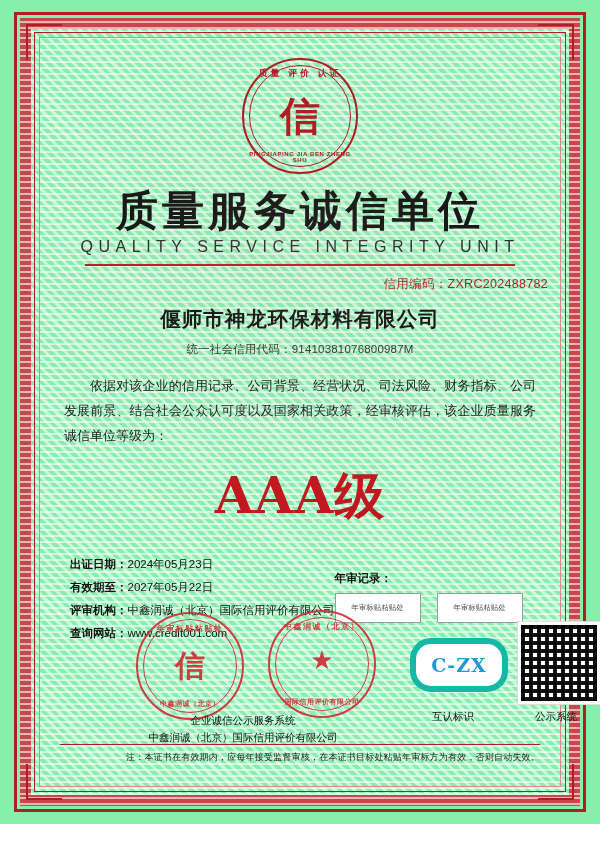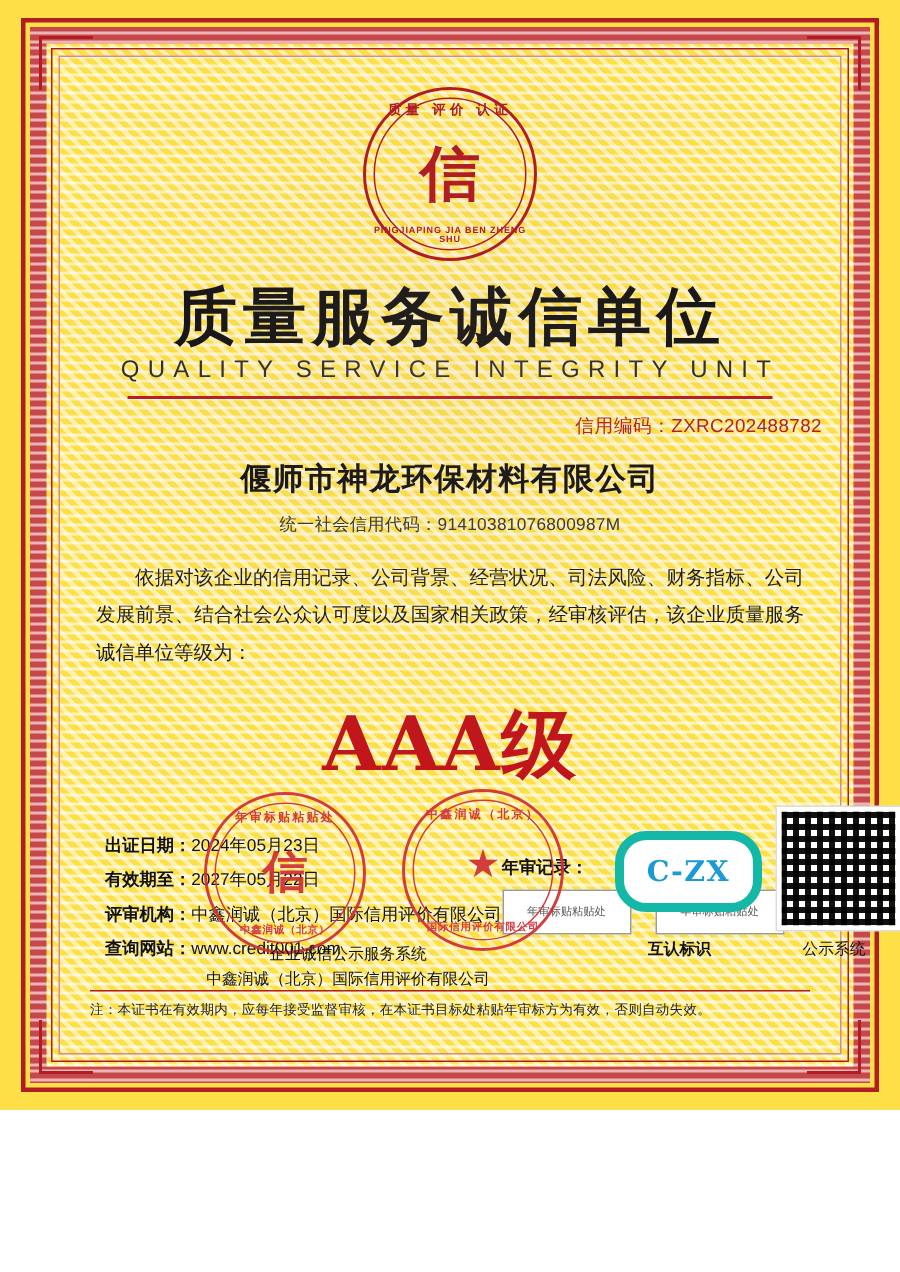--- a/index.html
+++ b/index.html
@@ -11,22 +11,22 @@
     width: 600px;
     height: 848px;
     font-family: "Liberation Sans", sans-serif;
     overflow: hidden;
   }
 
   
   .certificate {
     position: relative;
     width: 600px;
-    height: 740px;
-    background: #fde047;
+    height: 824px;
+    background: #86efac;
     box-sizing: border-box;
   }
 
   .border-outer {
     position: absolute;
     left: 14px;
     top: 12px;
     right: 14px;
     bottom: 12px;
     border: 3px solid #b01e24;
@@ -332,21 +332,21 @@
     left: 50%; top: 46%;
     transform: translate(-50%, -50%);
     font-size: 26px;
     color: #cf2f35;
   }
   .seal-1 { left: 78px; top: 4px; }
   .seal-2 { left: 210px; top: 2px; }
 
   .seal-caption {
     position: absolute;
-    left: 44px;
+    left: 55px;
     top: 104px;
     width: 260px;
     text-align: center;
     font-size: 10.5px;
     color: #111111;
     line-height: 1.6;
   }
 
   .logo-cezx {
     position: absolute;
@@ -380,42 +380,41 @@
     outline: 1px solid #ddd;
   }
   .label-mutual {
     position: absolute;
     left: 344px;
     top: 102px;
     width: 102px;
     text-align: center;
     font-size: 10.5px;
     color: #111111;
-    font-weight: bold;
   }
   .label-public {
     position: absolute;
     left: 452px;
     top: 102px;
     width: 92px;
     text-align: center;
     font-size: 10.5px;
     color: #111111;
   }
 
   .note {
     position: absolute;
     left: 14px;
     right: 14px;
     bottom: 16px;
     border-top: 1px solid #b01e24;
     padding-top: 6px;
     font-size: 9px;
     color: #222222;
-    text-align: left;
+    text-align: right;
     letter-spacing: 0.2px;
   }
 </style>
 </head>
 <body>
 
 <div class="certificate">
 
   <div class="border-outer"></div>
   <div class="border-ornament"></div>

